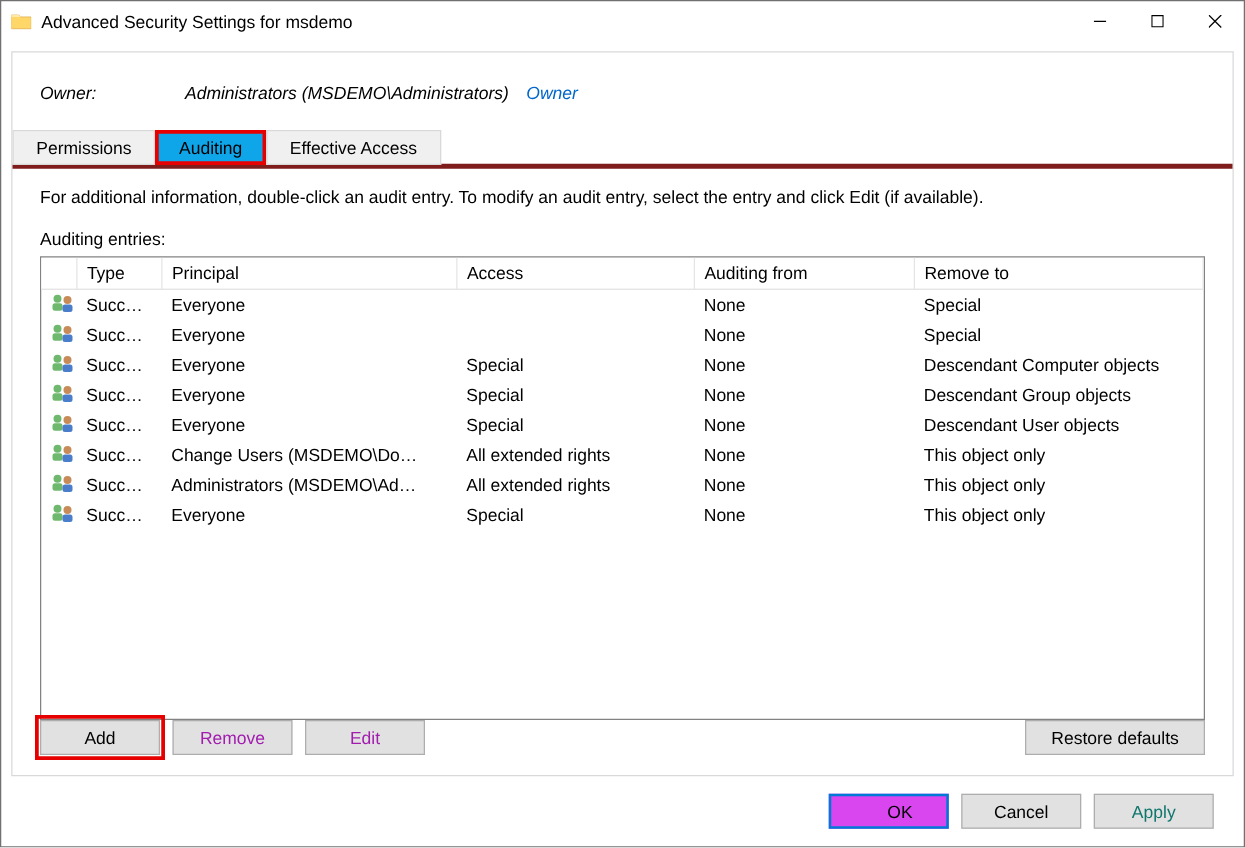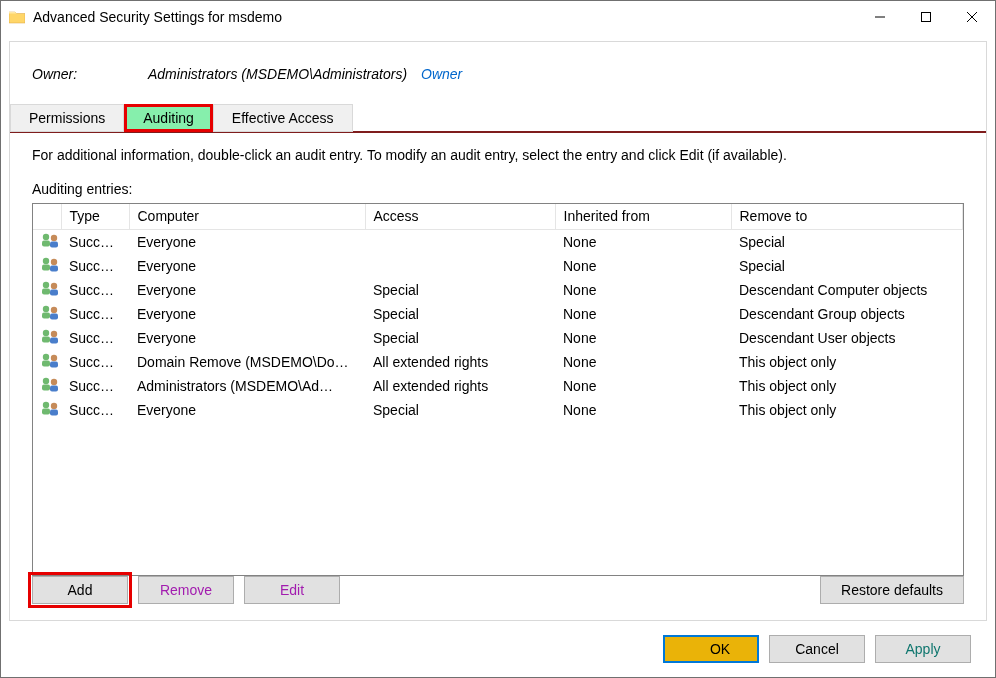--- a/index.html
+++ b/index.html
@@ -9,24 +9,24 @@
   .titlebar .folder-icon { width: 16px; height: 14px; margin-right: 8px; position: relative; }
   .titlebar .title { flex: 1; font-size: 14px; }
   .titlebar .win-controls { display: flex; height: 100%; }
   .titlebar .win-btn { width: 46px; display: flex; align-items: center; justify-content: center; }
   .content-outer { flex: 1; padding: 8px 8px 0 8px; display: flex; flex-direction: column; }
   .content { flex: 1; border: 1px solid #d9d9d9; background: #fff; display: flex; flex-direction: column; }
   .owner-row { display: flex; align-items: center; padding: 24px 0 22px 22px; font-style: italic; }
   .owner-label { width: 116px; }
   .owner-value { margin-right: 14px; }
   .owner-change { color: #0066cc; cursor: pointer; }
-  .tabs { display: flex; border-bottom: 2px solid #7f1d1d; padding-left: 0; }
+  .tabs { display: flex; border-bottom: 4px solid #7f1d1d; padding-left: 0; }
   .tab { padding: 5px 18px; border: 1px solid transparent; border-bottom: none; margin-bottom: -1px; cursor: pointer; position: relative; }
   .tab.inactive { border: 1px solid #d9d9d9; border-bottom: 1px solid #d9d9d9; background: #f0f0f0; }
-  .tab.active { border: 1px solid #d9d9d9; border-bottom: 1px solid #fff; background: #86efac; }
+  .tab.active { border: 1px solid #d9d9d9; border-bottom: 1px solid #fff; background: #0ea5e9; }
   .tab.highlighted { outline: 3px solid #e60000; outline-offset: -3px; }
   .body-area { padding: 14px 22px 16px 22px; flex: 1; display: flex; flex-direction: column; }
   .info-text { margin-bottom: 18px; }
   .entries-label { margin-bottom: 6px; }
   .table-wrap { border: 1px solid #828282; flex: 1; overflow: hidden; }
   .table { width: 100%; border-collapse: collapse; table-layout: fixed; }
   .table th { text-align: left; font-weight: normal; padding: 4px 8px 5px 8px; border-bottom: 1px solid #e5e5e5; border-right: 1px solid #e5e5e5; background: #fff; white-space: nowrap; overflow: hidden; }
   .table td { padding: 2px 8px; white-space: nowrap; overflow: hidden; text-overflow: ellipsis; }
   .table tr { height: 24px; }
   .col-icon { width: 28px; }
@@ -35,21 +35,21 @@
   .col-access { width: 190px; }
   .col-inherited { width: 176px; }
   .col-applies { width: auto; }
   .row-icon { width: 20px; height: 16px; display: inline-block; position: relative; }
   .row-buttons { display: flex; gap: 10px; align-items: center; }
   .btn { height: 28px; border: 1px solid #adadad; background: #e1e1e1; padding: 0 20px; font-size: 14px; cursor: pointer; min-width: 96px; }
   .btn.disabled { color: #a21caf; cursor: default; }
   .btn.highlighted { outline: 3px solid #e60000; outline-offset: 1px; }
   .spacer { flex: 1; }
   .dialog-buttons { display: flex; justify-content: flex-end; gap: 10px; padding: 14px 16px 14px 0; }
-  .btn.default { border: 2px solid #0078d7; background: #eab308; padding-left: 38px; }
+  .btn.default { border: 2px solid #0078d7; background: #d946ef; padding-left: 38px; }
   .btn.apply-disabled { color: #0f766e; }
 </style>
 </head>
 <body>
 
 <div class="window">
   <div class="titlebar">
     <span class="folder-icon">
       <svg width="16" height="14" viewBox="0 0 16 14">
           <path d="M0 2 L6 2 L7.5 3.5 L16 3.5 L16 13 L0 13 Z" fill="#ffd668" stroke="#d9a23c" stroke-width="0.5"></path>
@@ -103,23 +103,23 @@
                 <col class="col-type">
                 <col class="col-principal">
                 <col class="col-access">
                 <col class="col-inherited">
                 <col class="col-applies">
             </colgroup>
             <thead>
               <tr>
                 <th></th>
                 <th>Type</th>
-                <th>Computer</th>
+                <th>Principal</th>
                 <th>Access</th>
-                <th>Inherited from</th>
+                <th>Auditing from</th>
                 <th>Remove to</th>
               </tr>
             </thead>
             <tbody id="rows-body">
                 <tr>
                   <td><span class="row-icon"><svg width="22" height="16" viewBox="0 0 22 16">
                         <circle cx="5" cy="5" r="3.2" fill="#6fb96f"></circle>
                         <rect x="1" y="8.5" width="8" height="6" rx="2" fill="#6fb96f"></rect>
                         <circle cx="13" cy="6" r="3.2" fill="#c68b59"></circle>
                         <rect x="9" y="9.5" width="8" height="6" rx="2" fill="#4a7ecb"></rect>
@@ -183,21 +183,21 @@
                   <td>Descendant User objects</td>
                 </tr>
                 <tr>
                   <td><span class="row-icon"><svg width="22" height="16" viewBox="0 0 22 16">
                         <circle cx="5" cy="5" r="3.2" fill="#6fb96f"></circle>
                         <rect x="1" y="8.5" width="8" height="6" rx="2" fill="#6fb96f"></rect>
                         <circle cx="13" cy="6" r="3.2" fill="#c68b59"></circle>
                         <rect x="9" y="9.5" width="8" height="6" rx="2" fill="#4a7ecb"></rect>
                       </svg></span></td>
                   <td>Succ…</td>
-                  <td>Domain Remove (MSDEMO\Do…</td>
+                  <td>Change Users (MSDEMO\Do…</td>
                   <td>All extended rights</td>
                   <td>None</td>
                   <td>This object only</td>
                 </tr>
                 <tr>
                   <td><span class="row-icon"><svg width="22" height="16" viewBox="0 0 22 16">
                         <circle cx="5" cy="5" r="3.2" fill="#6fb96f"></circle>
                         <rect x="1" y="8.5" width="8" height="6" rx="2" fill="#6fb96f"></rect>
                         <circle cx="13" cy="6" r="3.2" fill="#c68b59"></circle>
                         <rect x="9" y="9.5" width="8" height="6" rx="2" fill="#4a7ecb"></rect>

